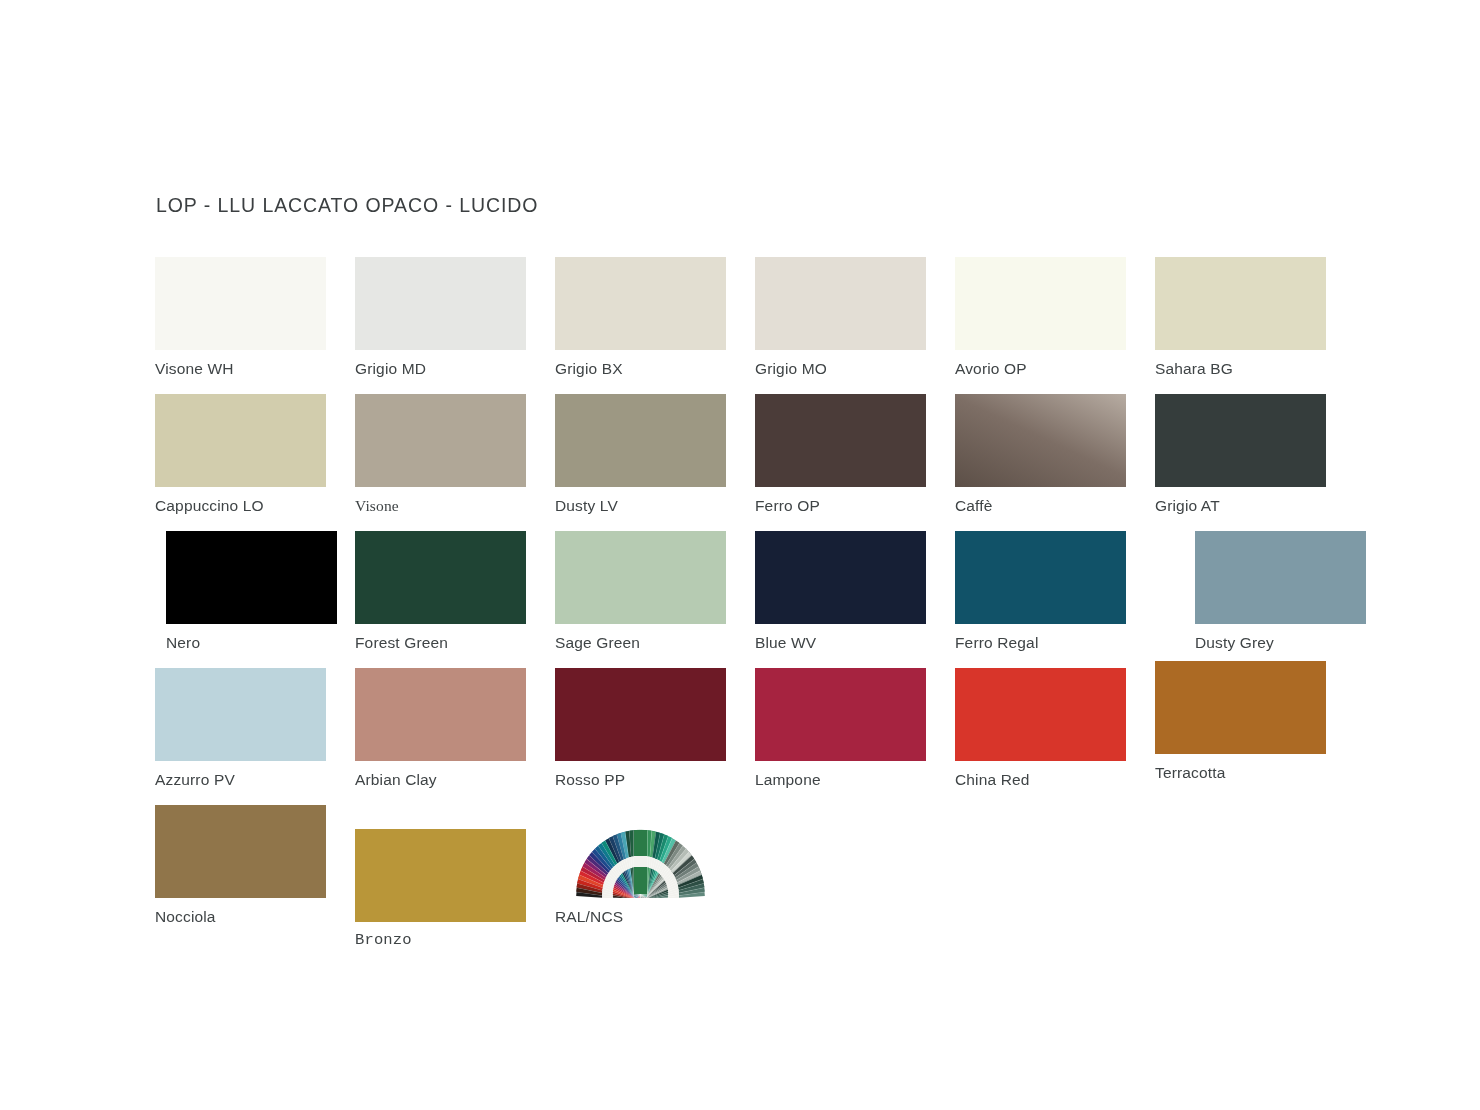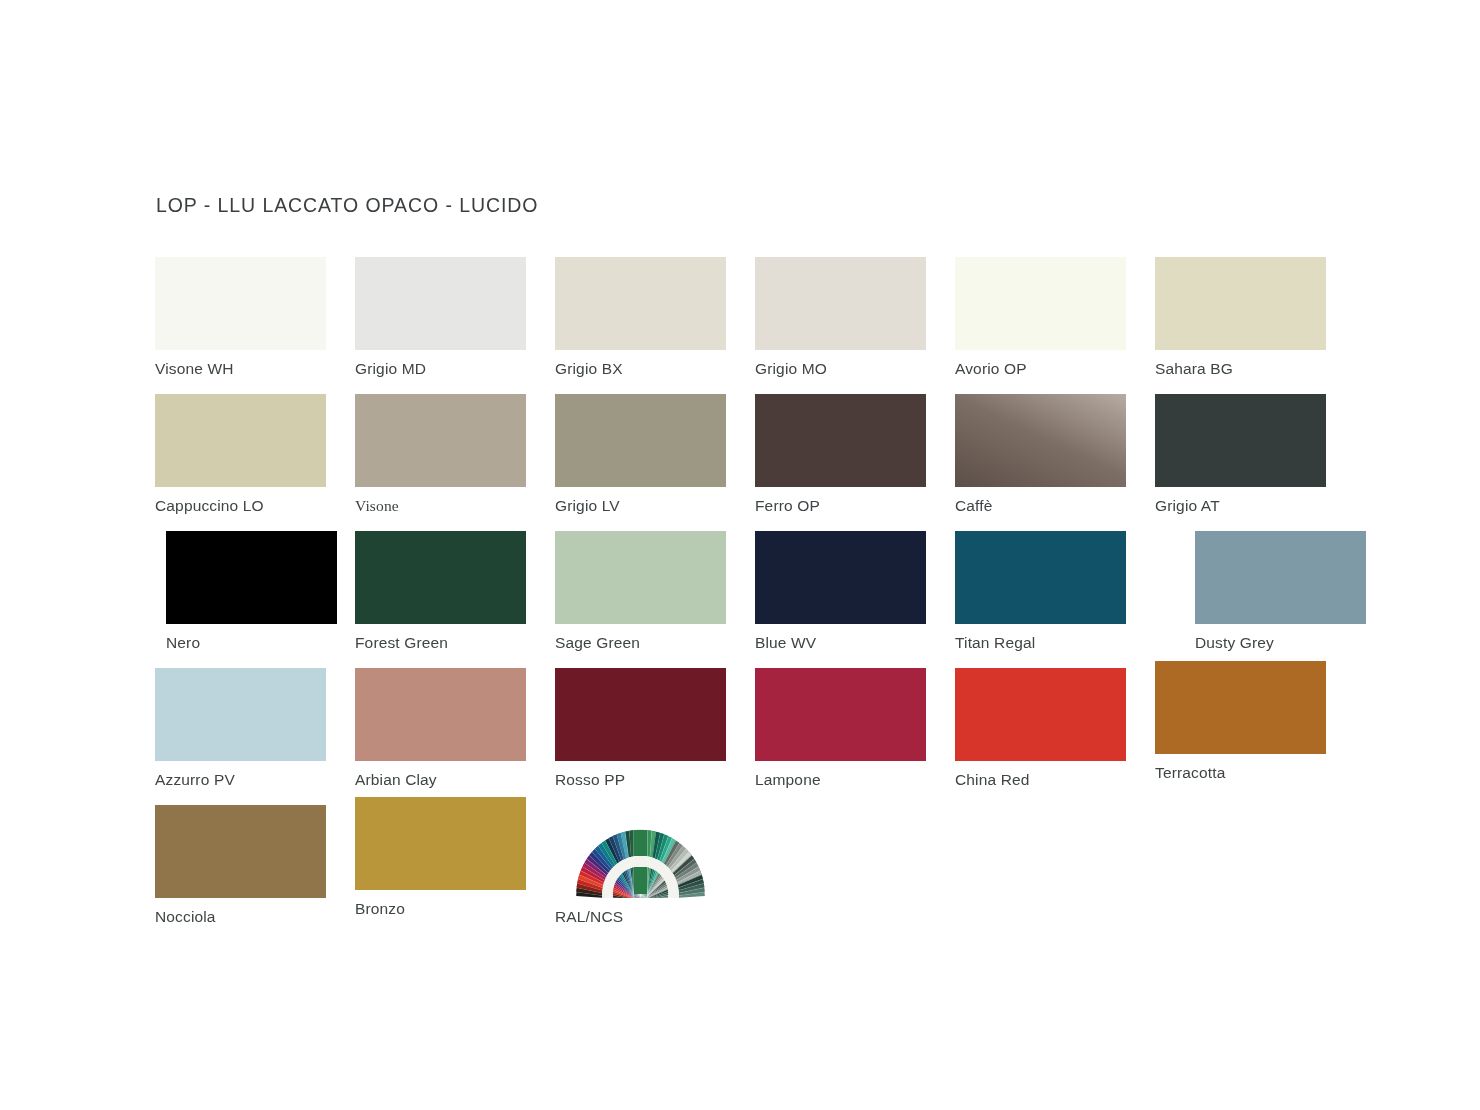--- a/index.html
+++ b/index.html
@@ -155,21 +155,21 @@
       <div class="swatch-cell" style="left: 0px; top: 137px;">
         <div class="swatch-chip" style="background: rgb(210, 205, 173);"></div>
         <div class="swatch-label">Cappuccino LO</div>
       </div>
       <div class="swatch-cell" style="left: 200px; top: 137px; font-family: Liberation Serif, serif;">
         <div class="swatch-chip" style="background: rgb(176, 167, 151);"></div>
         <div class="swatch-label">Visone</div>
       </div>
       <div class="swatch-cell" style="left: 400px; top: 137px;">
         <div class="swatch-chip" style="background: rgb(157, 152, 131);"></div>
-        <div class="swatch-label">Grigio LV</div>
+        <div class="swatch-label">Dusty LV</div>
       </div>
       <div class="swatch-cell" style="left: 600px; top: 137px;">
         <div class="swatch-chip" style="background: rgb(75, 60, 57);"></div>
         <div class="swatch-label">Ferro OP</div>
       </div>
       <div class="swatch-cell" style="left: 800px; top: 137px;">
         <div class="swatch-chip" style="background: linear-gradient(205deg, rgb(183, 172, 162) 0%, rgb(125, 110, 101) 48%, rgb(92, 79, 71) 100%);"></div>
         <div class="swatch-label">Caffè</div>
       </div>
       <div class="swatch-cell" style="left: 1000px; top: 137px;">
@@ -187,21 +187,21 @@
       <div class="swatch-cell" style="left: 400px; top: 274px;">
         <div class="swatch-chip" style="background: rgb(182, 203, 178);"></div>
         <div class="swatch-label">Sage Green</div>
       </div>
       <div class="swatch-cell" style="left: 600px; top: 274px;">
         <div class="swatch-chip" style="background: rgb(22, 31, 53);"></div>
         <div class="swatch-label">Blue WV</div>
       </div>
       <div class="swatch-cell" style="left: 800px; top: 274px;">
         <div class="swatch-chip" style="background: rgb(17, 82, 104);"></div>
-        <div class="swatch-label">Titan Regal</div>
+        <div class="swatch-label">Ferro Regal</div>
       </div>
       <div class="swatch-cell" style="left: 1000px; top: 274px; margin-left: 40px;">
         <div class="swatch-chip" style="background: rgb(126, 154, 166);"></div>
         <div class="swatch-label">Dusty Grey</div>
       </div>
       <div class="swatch-cell" style="left: 0px; top: 411px;">
         <div class="swatch-chip" style="background: rgb(188, 212, 220);"></div>
         <div class="swatch-label">Azzurro PV</div>
       </div>
       <div class="swatch-cell" style="left: 200px; top: 411px;">
@@ -221,21 +221,21 @@
         <div class="swatch-label">China Red</div>
       </div>
       <div class="swatch-cell" style="left: 1000px; top: 404px;">
         <div class="swatch-chip" style="background: rgb(172, 106, 36);"></div>
         <div class="swatch-label">Terracotta</div>
       </div>
       <div class="swatch-cell" style="left: 0px; top: 548px;">
         <div class="swatch-chip" style="background: rgb(144, 117, 74);"></div>
         <div class="swatch-label">Nocciola</div>
       </div>
-      <div class="swatch-cell" style="left: 200px; top: 540px;">
+      <div class="swatch-cell" style="left: 200px; top: 572px; font-family: Liberation Mono, monospace;">
         <div class="swatch-chip" style="background: rgb(185, 150, 57);"></div>
         <div class="swatch-label">Bronzo</div>
       </div>
       <div class="swatch-cell" style="left: 400px; top: 548px;">
         <div class="swatch-chip fan-chip" style="background: rgb(255, 255, 255);">
           <div class="fan-stage">
             <div class="fan-blade" style="transform: rotate(-86deg); z-index: 14;">
               <i class="seg-a" style="background: rgb(29, 29, 29);"></i>
               <i class="seg-b" style="background: rgb(242, 242, 238);"></i>
               <i class="seg-c" style="background: rgb(29, 29, 29);"></i>

